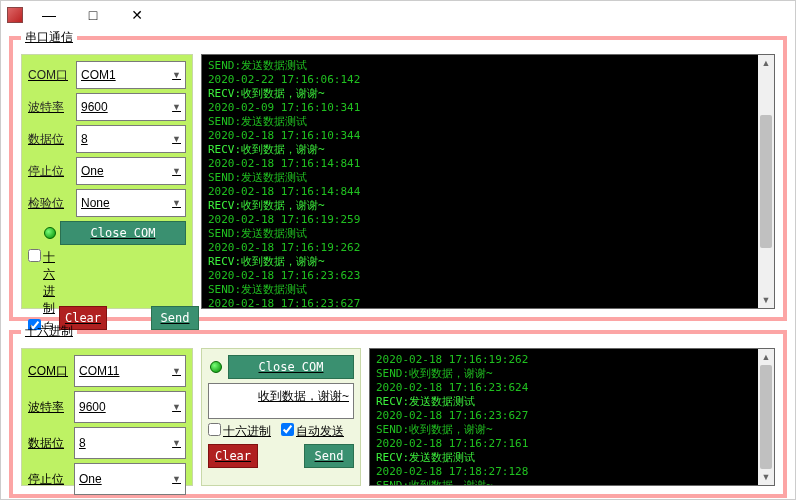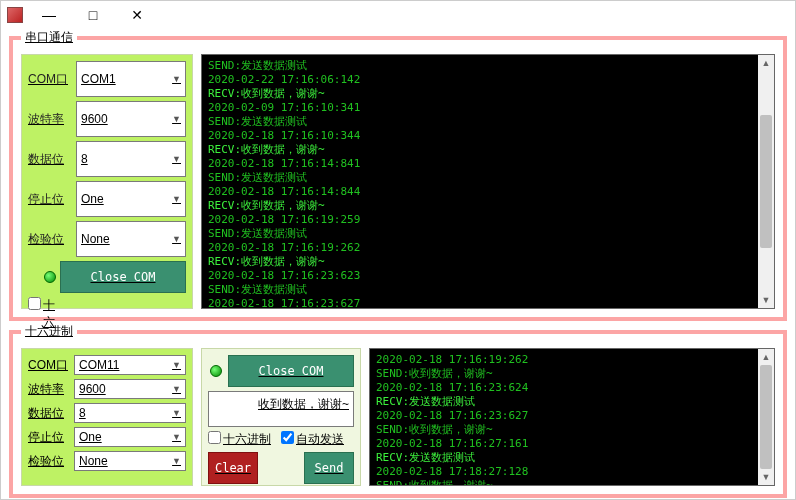--- a/index.html
+++ b/index.html
@@ -10,44 +10,44 @@
 .titlebar .title { flex: 1; }
 .titlebar .winbtn { width: 44px; height: 26px; text-align: center; line-height: 26px; font-size: 14px; }
 .client { flex: 1; padding: 0 8px 8px; overflow: hidden; display: flex; flex-direction: column; gap: 2px; }
 fieldset { border: 4px solid #fca5a5; padding: 8px; background: #fff; text-decoration: underline; }
 legend { padding: 0 4px; font-size: 12px; }
 .group1-body { display: flex; gap: 8px; height: 255px; }
 .group2-body { display: flex; gap: 8px; height: 138px; }
 .left-panel { width: 172px; background: #bef264; border: 1px solid #c8d8a8; padding: 6px; display: flex; flex-direction: column; gap: 4px; }
 .row { display: flex; align-items: center; gap: 4px; }
 .row .lbl { width: 44px; color: #222; }
-.row .cbx { flex: 1; height: 36px; border: 1px solid #7a7a7a; background: #fff; padding: 0 4px; display: flex; align-items: center; justify-content: space-between; }
+.row .cbx { flex: 1; height: 28px; border: 1px solid #7a7a7a; background: #fff; padding: 0 4px; display: flex; align-items: center; justify-content: space-between; }
 .row .cbx .drop { font-size: 9px; color: #555; }
 .led { width: 12px; height: 12px; border-radius: 50%; background: radial-gradient(circle at 35% 35%, #7f7, #080); border: 1px solid #060; margin-left: 16px; }
-.btn { height: 32px; display: inline-flex; align-items: center; justify-content: center; border: 1px solid; font-family: "SimSun", monospace; cursor: pointer; }
+.btn { height: 24px; display: inline-flex; align-items: center; justify-content: center; border: 1px solid; font-family: "SimSun", monospace; cursor: pointer; }
 .btn-green { background: #3a9070; color: #fff; border-color: #2a7050; flex: 1; }
 .btn-red { background: #b02020; color: #fff; border-color: #801010; width: 48px; }
 .btn-green-sm { background: #3a9070; color: #fff; border-color: #2a7050; width: 48px; margin-left: 40px; }
 .ta { flex: 1; border: 1px solid #7a7a7a; background: #fff; padding: 4px; font-size: 12px; overflow: hidden; }
 .row-chk { display: flex; align-items: center; gap: 4px; }
 .row-chk label { display: flex; align-items: flex-start; gap: 2px; }
 input[type=checkbox] { width: 13px; height: 13px; }
 .terminal-wrap { flex: 1; position: relative; border: 1px solid #666; }
 .terminal { position: absolute; inset: 0 16px 0 0; background: #000; padding: 4px 6px; font-family: "NSimSun","SimSun",monospace; font-size: 11px; color: #0c0; overflow: hidden; white-space: pre; line-height: 14px; }
 .terminal .recv-l { color: #3cf03c; }
 .terminal .send-l { color: #20c020; }
 .terminal .ts { color: #20c020; }
 .vsb { position: absolute; top: 0; right: 0; bottom: 0; width: 16px; background: #f0f0f0; display: flex; flex-direction: column; }
 .vsb .arrow { height: 16px; text-align: center; font-size: 9px; line-height: 16px; color: #666; }
 .vsb .track { flex: 1; position: relative; }
 .vsb .thumb { position: absolute; left: 2px; right: 2px; background: #c0c0c0; border-radius: 2px; }
 .mid-panel { width: 160px; background: #f0f7e0; border: 1px solid #c8d8a8; padding: 6px; display: flex; flex-direction: column; gap: 4px; }
 .row-tight { display: flex; align-items: center; gap: 4px; }
 .row-tight .lbl { width: 42px; }
-.row-tight .cbx { flex: 1; height: 20px; border: 1px solid #7a7a7a; background: #fff; padding: 0 4px; display: flex; align-items: center; justify-content: space-between; }
+.row-tight .cbx { flex: 1; height: 32px; border: 1px solid #7a7a7a; background: #fff; padding: 0 4px; display: flex; align-items: center; justify-content: space-between; }
 .row-tight .cbx .drop { font-size: 9px; color: #555; }
 </style>
 </head>
 <body>
 
 <div class="window">
   <div class="titlebar">
     <div class="app-icon"></div>
     <div class="winbtn">—</div>
     <div class="winbtn">□</div>

